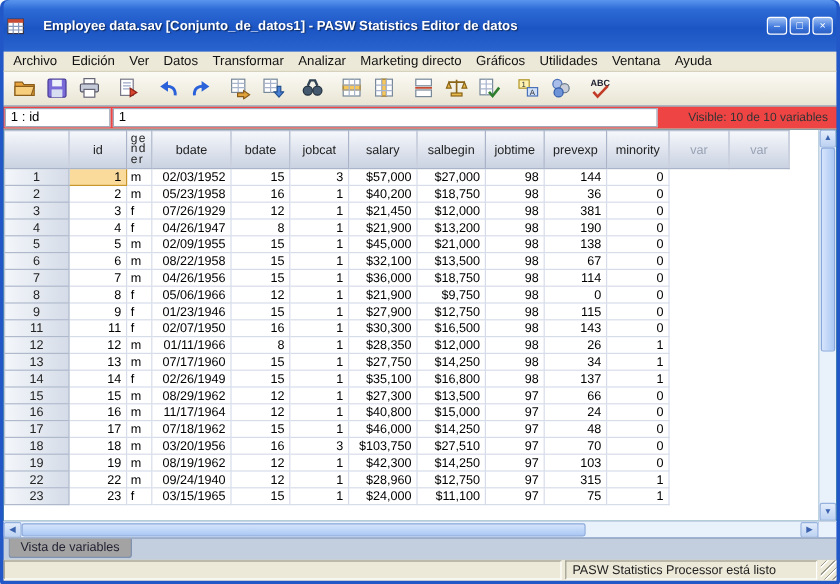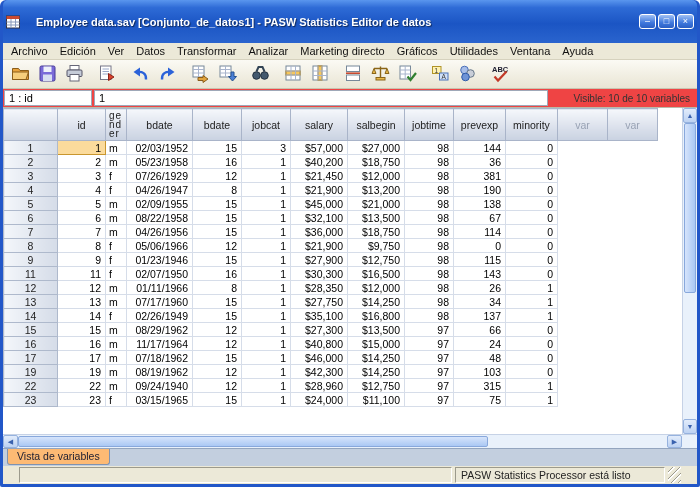--- a/index.html
+++ b/index.html
@@ -77,27 +77,27 @@
   .hbtn { height:auto; width:15px; flex:0 0 15px; }
   .hthumb { flex:0 0 470px; margin:1px 0; background:linear-gradient(180deg,#D6E4FB,#AAC8F4);
             border:1px solid #88A8DC; border-radius:2px; }
   .hrest { flex:1; }
   .scorner { flex:0 0 15px; background:#E9F1FB; border-top:1px solid #C6D2E6; }
 
   
   .tabbar { flex:0 0 18px; background:#C3CFDF; display:flex; align-items:flex-start; gap:2px;
             padding:0 0 0 4px; border-top:1px solid #93A5BF; }
   .tab { height:16px; padding:1px 9px 0 9px; font-size:10.5px; color:#223;
-         border:1px solid #7F93B0; border-top:none; border-radius:0 0 3px 3px; background:#fdba74;
+         border:1px solid #7F93B0; border-top:none; border-radius:0 0 3px 3px; background:#a3a3a3;
          white-space:nowrap; }
   .tab.active { background:#F1EEE2; font-weight:bold; color:#000; }
 
   
   .statusbar { flex:0 0 18px; background:#ECE9D8; display:flex; align-items:stretch; gap:3px;
-               padding:1px 16px; font-size:10.5px; color:#222; }
+               padding:1px 0; font-size:10.5px; color:#222; }
   .sb-panel { border:1px solid; border-color:#9C9A8C #FFFFFF #FFFFFF #9C9A8C; }
   .sb-left { flex:1; }
   .sb-msg { flex:0 0 210px; display:flex; align-items:center; padding:0 5px; white-space:nowrap; }
   .sb-grip { flex:0 0 13px;
              background:repeating-linear-gradient(135deg,#ECE9D8 0 3px,#9C9A8C 3px 4px,#fff 4px 5px); }
 </style>
 </head>
 <body>
 
 <div class="window">
@@ -545,20 +545,35 @@
               <td class="ar">1</td>
               <td class="ar">$46,000</td>
               <td class="ar">$14,250</td>
               <td class="ar">97</td>
               <td class="ar">48</td>
               <td class="ar">0</td>
               <td class="varcell"></td>
               <td class="varcell"></td>
             </tr>
             <tr>
+              <th class="rowhead">18</th>
+              <td class="ar">18</td>
+              <td class="al">m</td>
+              <td class="ar">03/20/1956</td>
+              <td class="ar">16</td>
+              <td class="ar">3</td>
+              <td class="ar">$103,750</td>
+              <td class="ar">$27,510</td>
+              <td class="ar">97</td>
+              <td class="ar">70</td>
+              <td class="ar">0</td>
+              <td class="varcell"></td>
+              <td class="varcell"></td>
+            </tr>
+            <tr>
               <th class="rowhead">19</th>
               <td class="ar">19</td>
               <td class="al">m</td>
               <td class="ar">08/19/1962</td>
               <td class="ar">12</td>
               <td class="ar">1</td>
               <td class="ar">$42,300</td>
               <td class="ar">$14,250</td>
               <td class="ar">97</td>
               <td class="ar">103</td>

